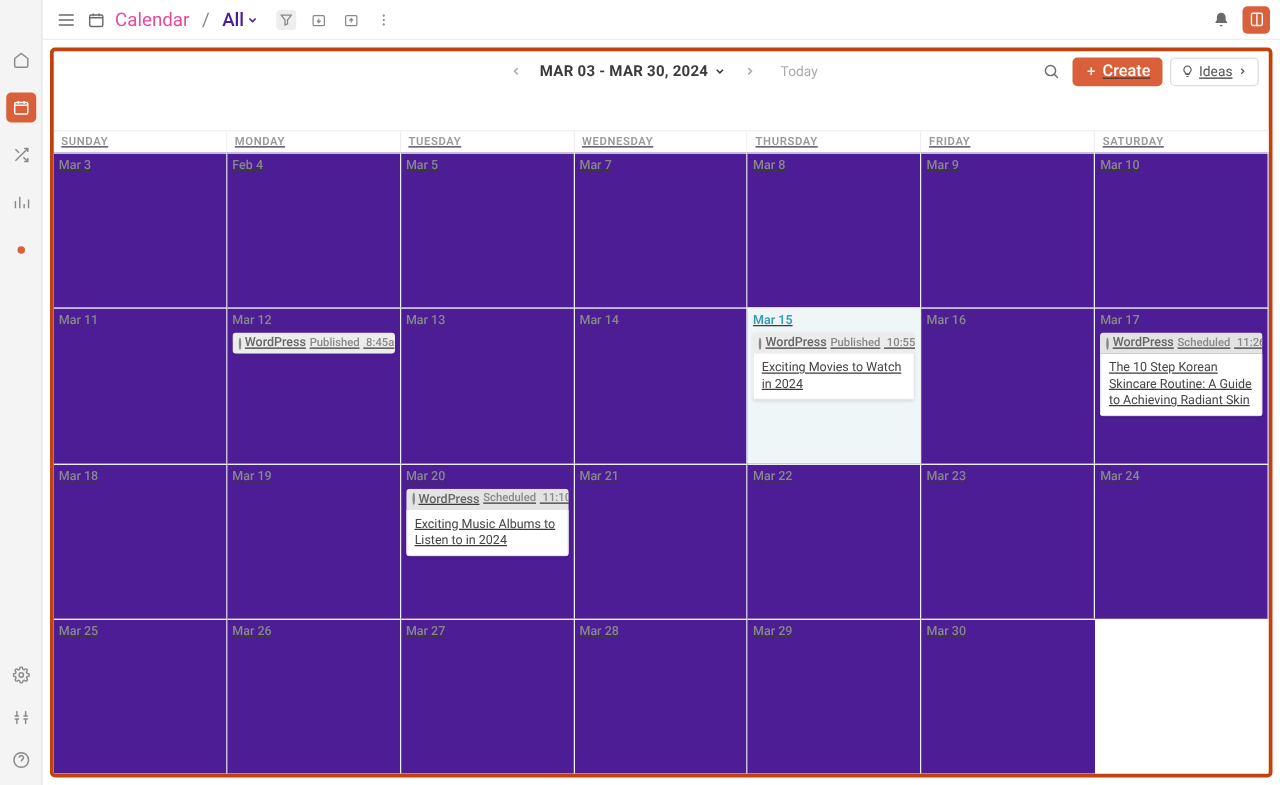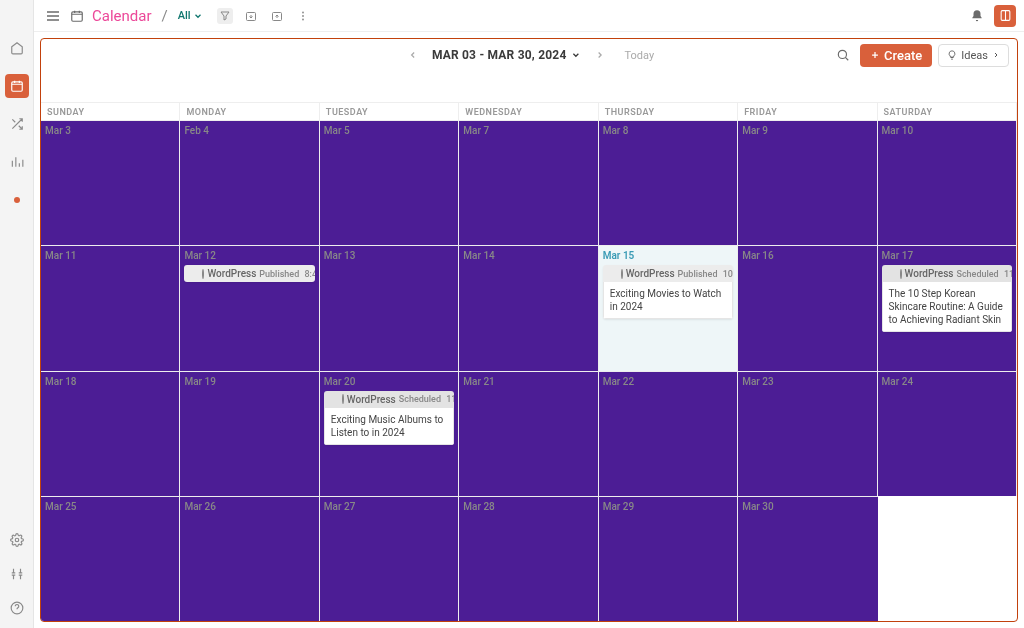--- a/index.html
+++ b/index.html
@@ -11,51 +11,51 @@
   .rail-dot { width: 6px; height: 6px; background: #d9603b; border-radius: 50%; }
   .rail-bottom { position: absolute; bottom: 8px; display: flex; flex-direction: column; gap: 10px; align-items: center; }
   .rail-bottom .rail-item { font-size: 13px; }
 
   .main { flex: 1; display: flex; flex-direction: column; position: relative; }
   .topbar { height: 32px; display: flex; align-items: center; padding: 0 8px; border-bottom: 1px solid #eee; gap: 6px; }
   .menu-btn { width: 22px; height: 22px; display: flex; align-items: center; justify-content: center; color: #6b6b6b; cursor: pointer; }
   .crumb-icon { color: #6b6b6b; font-size: 14px; margin-right: 2px; }
   .crumb { font-size: 15px; font-weight: 400; color: #ec4899; }
   .crumb-sep { color: #888; margin: 0 4px; font-size: 15px; }
-  .crumb-all { font-size: 11px; color: #0f766e; font-weight: 500; display: flex; align-items: center; gap: 2px; }
+  .crumb-all { font-size: 15px; color: #4c1d95; font-weight: 500; display: flex; align-items: center; gap: 2px; }
   .top-icons { display: flex; gap: 10px; margin-left: 8px; color: #888; }
   .top-icons span { cursor: pointer; font-size: 13px; width: 16px; height: 16px; display: flex; align-items: center; justify-content: center; }
   .top-icons .filter { background: #eee; border-radius: 3px; padding: 2px; }
   .top-right { margin-left: auto; display: flex; align-items: center; gap: 10px; }
   .bell { color: #6b6b6b; cursor: pointer; }
   .book-btn { width: 22px; height: 22px; background: #d9603b; border-radius: 4px; color: #fff; display: flex; align-items: center; justify-content: center; cursor: pointer; }
 
   .cal-wrap { padding: 6px; flex: 1; display: flex; flex-direction: column; overflow: hidden; }
-  .cal-inner { border: 1px solid #c2410c; border-radius: 4px; flex: 1; display: flex; flex-direction: column; overflow: hidden; background: #fff; }
+  .cal-inner { border: 3px solid #c2410c; border-radius: 4px; flex: 1; display: flex; flex-direction: column; overflow: hidden; background: #fff; text-decoration: underline; }
   .cal-header { height: 32px; display: flex; align-items: center; padding: 0 8px; position: relative; }
   .cal-nav { position: absolute; left: 50%; transform: translateX(-50%); display: flex; align-items: center; gap: 10px; }
   .nav-arrow { color: #aaa; cursor: pointer; font-size: 12px; padding: 4px; }
   .nav-range { font-weight: 700; font-size: 12px; color: #3a3a3a; letter-spacing: .2px; display: flex; align-items: center; gap: 4px; cursor: pointer; }
   .nav-today { color: #aaa; font-size: 11px; margin-left: 6px; cursor: pointer; }
   .cal-actions { margin-left: auto; display: flex; align-items: center; gap: 6px; }
   .search-btn { width: 22px; height: 22px; display: flex; align-items: center; justify-content: center; color: #6b6b6b; cursor: pointer; }
   .create-btn { background: #d9603b; color: #fff; border-radius: 4px; padding: 4px 10px; font-size: 13px; font-weight: 500; cursor: pointer; display: flex; align-items: center; gap: 4px; }
   .ideas-btn { border: 1px solid #ddd; border-radius: 4px; padding: 4px 8px; font-size: 11px; color: #555; cursor: pointer; display: flex; align-items: center; gap: 4px; }
 
   .grid { flex: 1; display: grid; grid-template-columns: repeat(7, 1fr); grid-template-rows: 18px repeat(4, 1fr); overflow-y: auto; margin-top: 31px; }
   .dayhead { font-size: 9px; color: #999; letter-spacing: .5px; padding: 4px 6px; border-top: 1px solid #eee; border-right: 1px solid #eee; background: #fff; font-weight: 600; }
   .cell { border-top: 1px solid #eee; border-right: 1px solid #eee; padding: 4px; position: relative; overflow: hidden; background: #4c1d95; }
   .cell:nth-child(7n+1).cell { border-left: none; }
   .cell:last-child { border-right: none; }
   .cell.today { background: #eef6f8; }
   .date { font-size: 10px; color: #888; font-weight: 500; }
   .date.today-txt { color: #3a9bb5; font-weight: 600; }
 
   .card { margin-top: 4px; border-radius: 3px; overflow: hidden; font-size: 10px; box-shadow: 0 1px 2px rgba(0,0,0,.08); }
-  .card-h { background: #ececec; padding: 3px 18px; display: flex; align-items: center; gap: 3px; color: #666; font-weight: 500; }
+  .card-h { background: #ececec; padding: 3px 5px; display: flex; align-items: center; gap: 3px; color: #666; font-weight: 500; }
   .card.scheduled .card-h { background: #e3e3e3; }
   .wp-icon { width: 10px; height: 10px; border: 1.5px solid #888; border-radius: 50%; display: inline-block; position: relative; }
   .card-h .status { margin-left: auto; color: #888; font-size: 9px; }
   .card-h .time { color: #888; font-size: 9px; }
   .card-b { background: #fff; border: 1px solid #e5e5e5; border-top: none; padding: 5px 6px; color: #444; line-height: 1.3; }
 
   svg { display: block; }
 </style>
 </head>
 <body>

